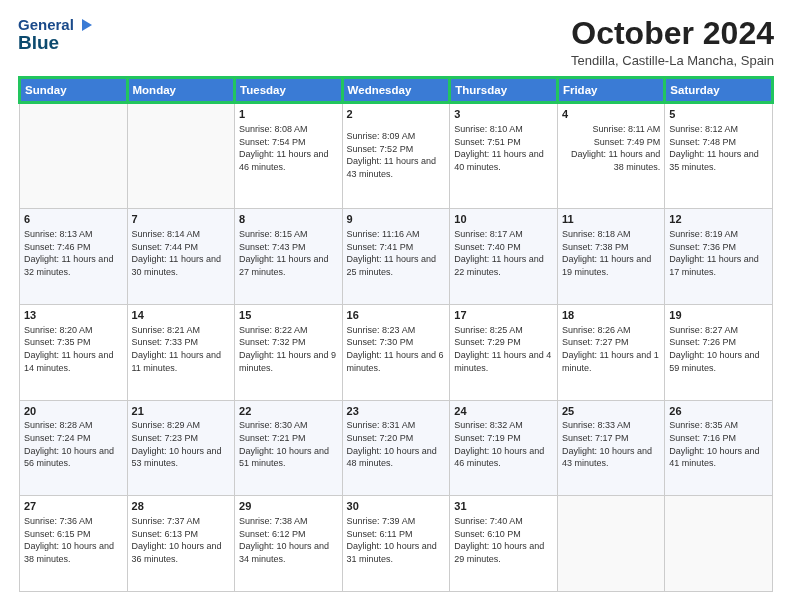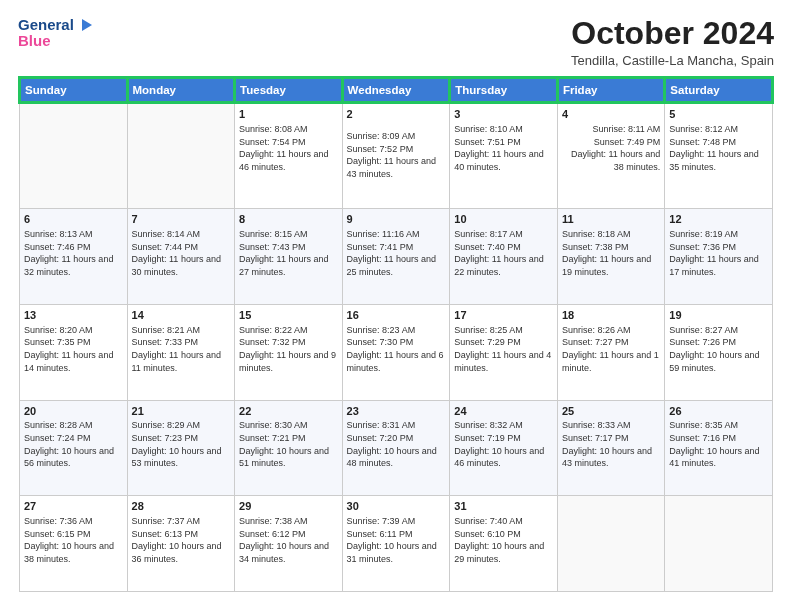--- a/index.html
+++ b/index.html
@@ -93,21 +93,21 @@
 
 <div class="page">
   <div class="header">
     <div class="logo">
       <div style="display:flex;align-items:center;gap:2px;">
         <span style="font-size:15px;font-weight:bold;color:#1a4a8a;">General</span>
         <svg width="18" height="18" viewBox="0 0 18 18">
           <polygon points="6,3 16,9 6,15" fill="#3a7bd5"></polygon>
         </svg>
       </div>
-      <span style="font-size:15px;font-weight:bold;color:#ec4899;margin-top:-2px;">Blue</span>
+      <span style="font-size:19px;font-weight:bold;color:#0c4a6e;margin-top:-2px;">Blue</span>
     </div>
     <div class="title-area">
       <div class="month-title">October 2024</div>
       <div class="subtitle">Tendilla, Castille-La Mancha, Spain</div>
     </div>
   </div>
 
   <table class="calendar">
     <thead>
       <tr id="weekday-header">

